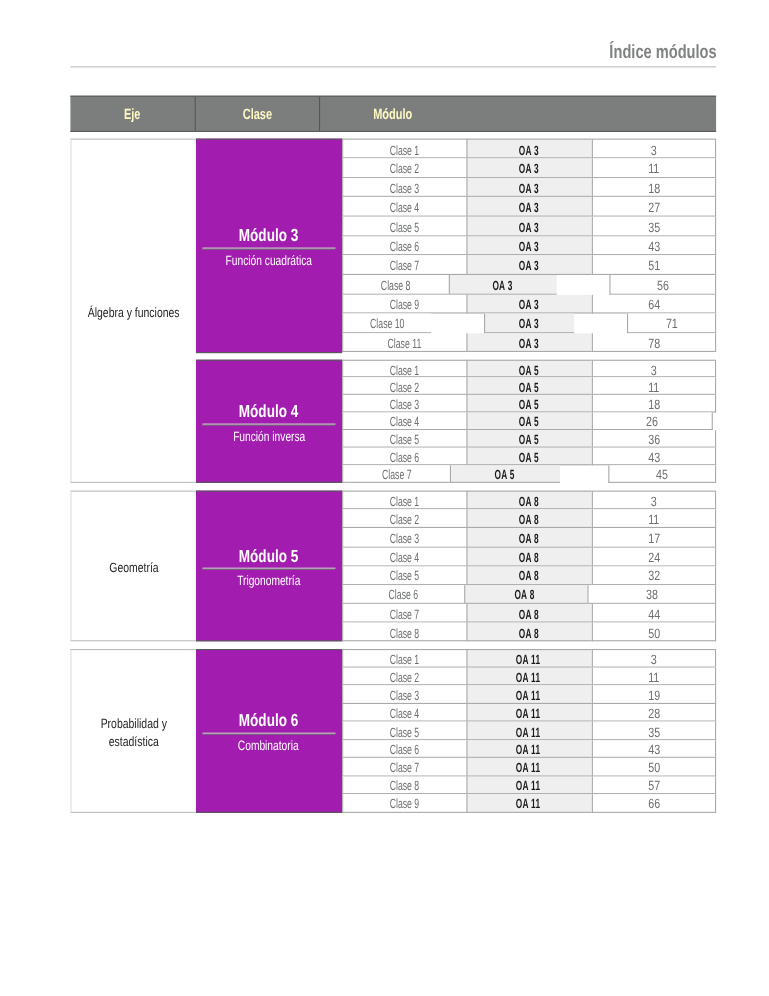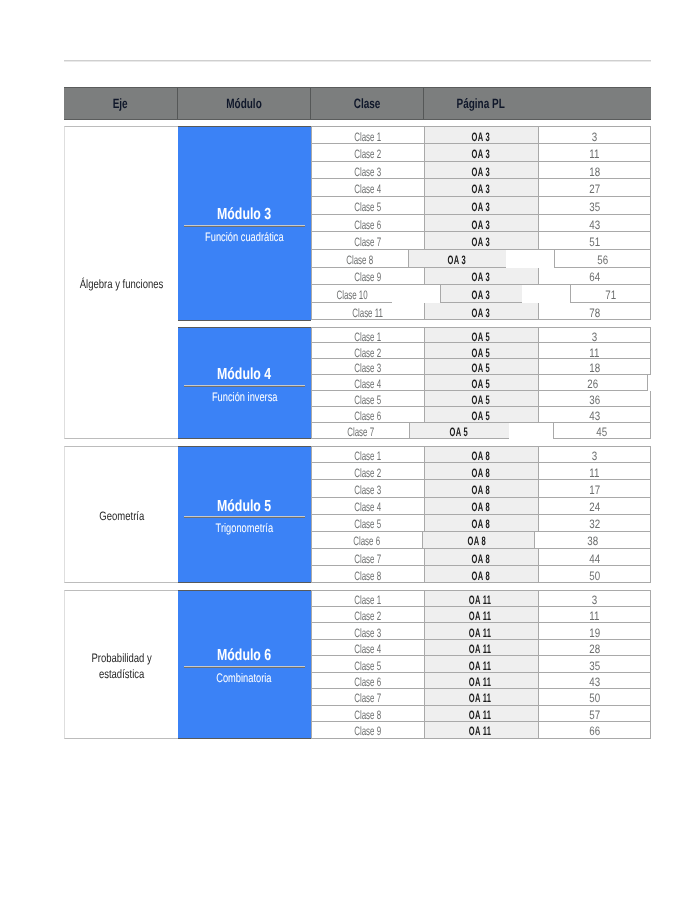--- a/index.html
+++ b/index.html
@@ -29,38 +29,38 @@
 
   
   .thead{
     position:absolute;left:64.2px;top:87.2px;width:587px;height:33px;
     display:flex;background:#7c7e7e;
     box-sizing:border-box;
     border-top:1px solid #5a5c5c;border-bottom:1px solid #5a5c5c;
   }
   .th{
     display:flex;align-items:center;justify-content:center;text-align:center;
-    color:#0f172a;font-weight:bold;font-size:13.5px;line-height:12.9px;
+    color:#fef9c3;font-weight:bold;font-size:13.5px;line-height:12.9px;
     box-sizing:border-box;
     border-right:1px solid #555757;
   }
   .th:last-child{border-right:none;}
   .th span{display:block;transform:scaleX(0.74) translateY(1px);}
 
   
   .eje{
     position:absolute;box-sizing:border-box;
     border:1px solid #bcbcbc;border-left-color:#dedede;border-right:none;
     background:#ffffff;
     display:flex;align-items:center;justify-content:center;
     text-align:center;color:#262626;font-size:12.2px;line-height:16.9px;
   }
   .eje span{display:block;transform:scaleX(0.78) translateY(2.1px);}
   .modcell{
-    position:absolute;box-sizing:border-box;background:#3b82f6;overflow:hidden;
+    position:absolute;box-sizing:border-box;background:#a21caf;overflow:hidden;
     border-top:1px solid #575959;border-bottom:1px solid #575959;
   }
   .mod-rule{
     position:absolute;left:5.8px;width:121px;height:1px;background:#c9caca;
     top:50%;margin-top:1.4px;box-shadow:0 1px 0 0 #6e7070;
   }
   .mod-title{
     position:absolute;left:0;width:100%;text-align:center;
     color:#ffffff;font-weight:bold;font-size:16px;white-space:nowrap;
     line-height:16px;top:50%;margin-top:-16.2px;
@@ -86,34 +86,32 @@
   .row:first-child .cell{border-top:1px solid #a9a9a9;}
   .c-clase span{display:block;transform:scaleX(0.65) translateY(0.6px);}
   .c-oa span{display:block;transform:translateX(-1.0px) scaleX(0.62) translateY(0.6px);}
   .c-pag span{display:block;transform:scaleX(0.80) translateY(0.6px);}
 </style>
 </head>
 <body>
 
 <div class="page">
 
+  <div class="doc-title"><span>Índice módulos</span></div>
   <div class="title-rule"></div>
 
   <div class="thead" id="thead">
       <div class="th" style="width: 113.6px;">
         <span>Eje</span>
       </div>
+      <div class="th" style="width: 113.2px;">
+        <span>Clase</span>
+      </div>
       <div class="th" style="width: 133px;">
         <span>Módulo</span>
-      </div>
-      <div class="th" style="width: 113.2px;">
-        <span>Clase</span>
-      </div>
-      <div class="th" style="width: 113.2px;">
-        <span>Página PL</span>
       </div>
     </div>
 
   <div id="tbody">
       <div class="modcell" style="left: 177.8px; top: 126.4px; width: 133px; height: 194.15px;">
         <div class="mod-title"><span>Módulo 3</span></div>
         <div class="mod-rule"></div>
         <div class="mod-sub"><span>Función cuadrática</span></div>
       </div>
       <div class="rows" style="left: 310.8px; top: 126.4px; width: 340.4px;">

